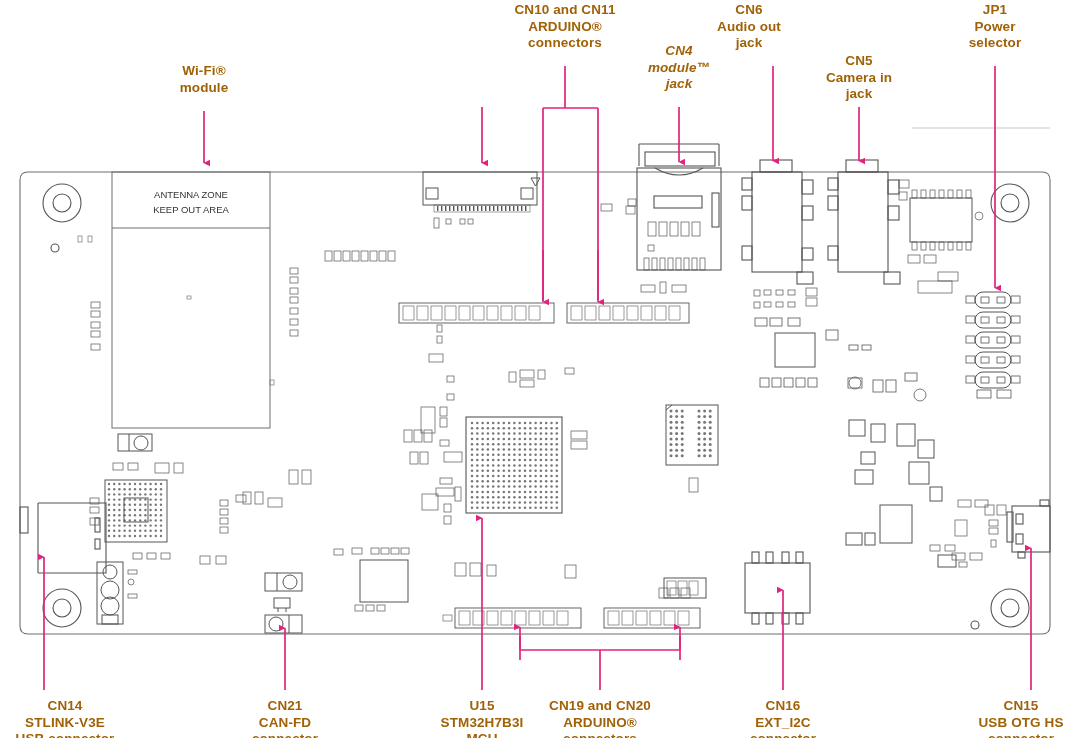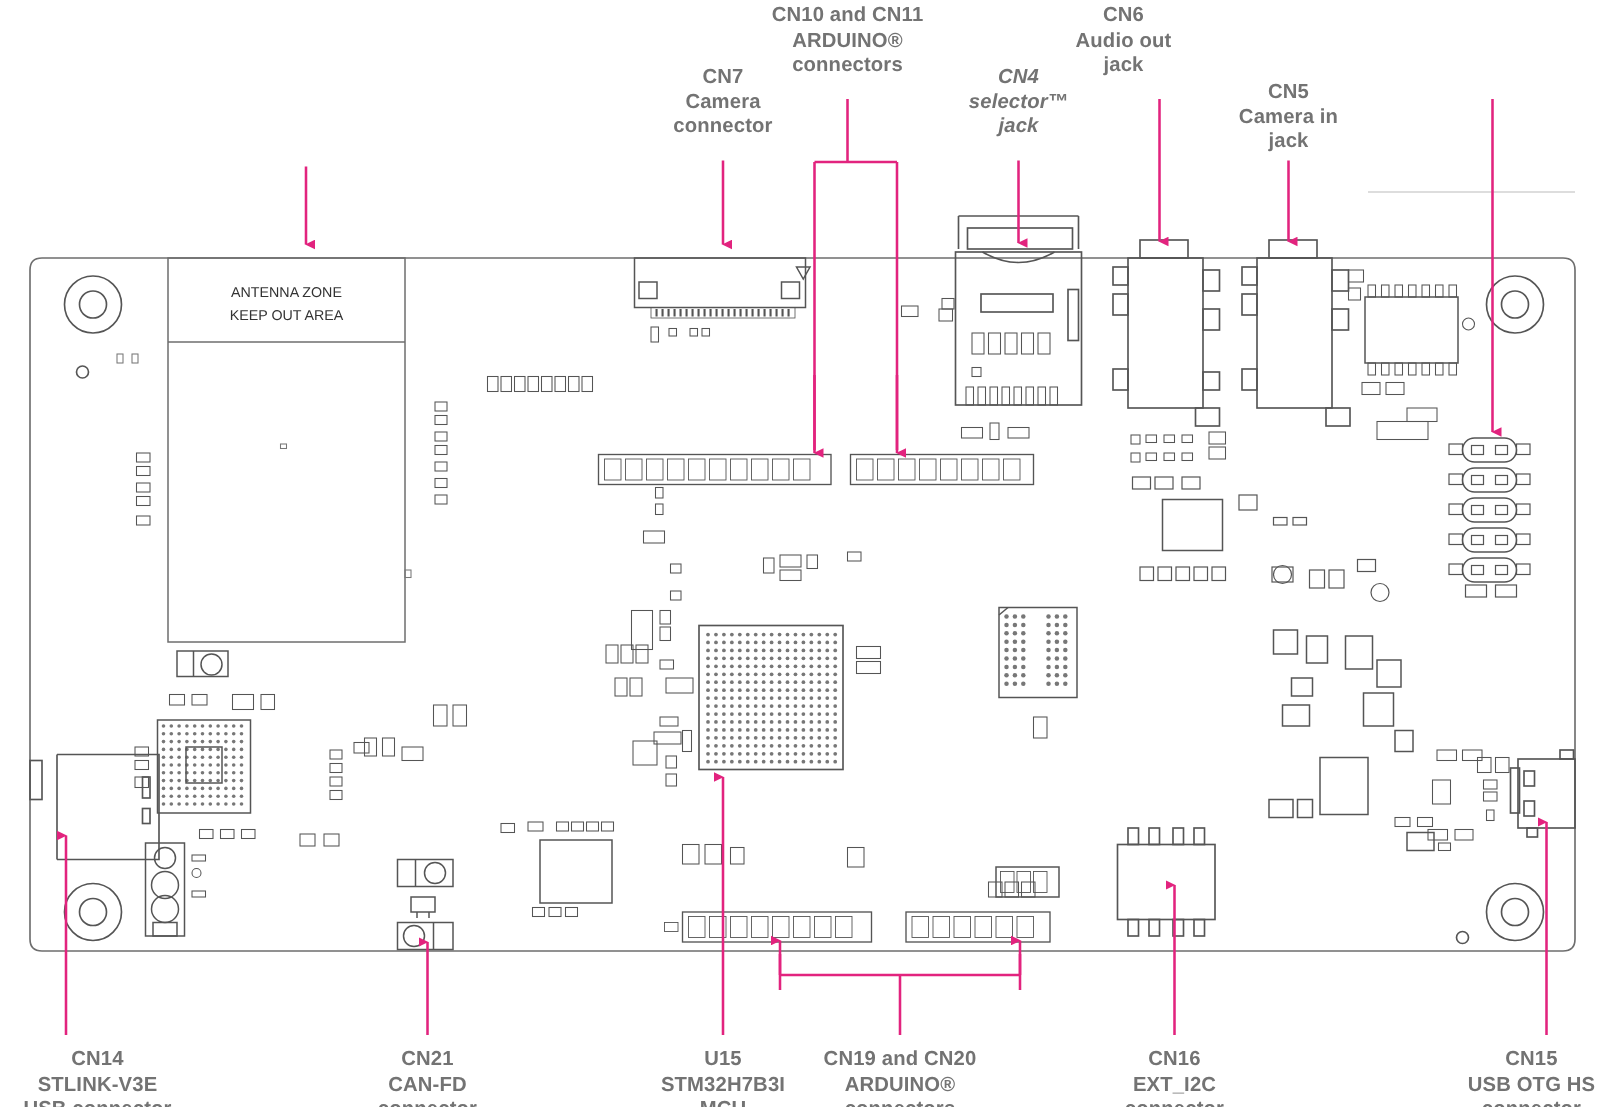--- a/index.html
+++ b/index.html
@@ -6,21 +6,21 @@
   html,body{margin:0;padding:0;background:#ffffff;}
   body{
     font-family:"Liberation Sans", sans-serif;
     width:1080px;height:738px;overflow:hidden;
   }
   #stage{position:relative;width:1080px;height:738px;background:#fff;}
 
   
   .callout{
     position:absolute;
-    color:#737373;
+    color:#a16207;
     font-size:13.5px;
     line-height:16.5px;
     text-align:center;
     font-weight:600;
     letter-spacing:.1px;
     white-space:nowrap;
     user-select:none;
   }
   .callout .ln{display:block;}
 
@@ -1039,51 +1039,55 @@
       <path d="M600,690 L600,650 M520,650 L680,650 M520,650 L520,636 M680,650 L680,636"></path>
       <line x1="520" y1="660" x2="520" y2="627" marker-end="url(#ahead-up)"></line>
       <line x1="680" y1="660" x2="680" y2="627" marker-end="url(#ahead-up)"></line>
 
       <line x1="783" y1="690" x2="783" y2="590" marker-end="url(#ahead-up)"></line>
 
       <line x1="1031" y1="690" x2="1031" y2="548" marker-end="url(#ahead-up)"></line>
     </g>
   </svg>
 
-
-  <div class="callout" style="left:422px;top:43px;width:120px;">
-    <span class="ln">CN7</span>
-    <span class="ln">Camera</span>
-    <span class="ln">connector</span>
+  <div class="callout" style="left:150px;top:63px;width:108px;">
+    <span class="ln">Wi-Fi®</span>
+    <span class="ln">module</span>
   </div>
+
 
   <div class="callout" style="left:490px;top:2px;width:150px;">
     <span class="ln">CN10 and CN11</span>
     <span class="ln">ARDUINO®</span>
     <span class="ln">connectors</span>
   </div>
 
   <div class="callout" style="left:625px;top:43px;width:108px;font-style:italic;">
     <span class="ln">CN4</span>
-    <span class="ln">selector™</span>
+    <span class="ln">module™</span>
     <span class="ln">jack</span>
   </div>
 
   <div class="callout" style="left:695px;top:2px;width:108px;">
     <span class="ln">CN6</span>
     <span class="ln">Audio out</span>
     <span class="ln">jack</span>
   </div>
 
   <div class="callout" style="left:805px;top:53px;width:108px;">
     <span class="ln">CN5</span>
     <span class="ln">Camera in</span>
     <span class="ln">jack</span>
   </div>
 
+  <div class="callout" style="left:941px;top:2px;width:108px;">
+    <span class="ln">JP1</span>
+    <span class="ln">Power</span>
+    <span class="ln">selector</span>
+  </div>
 
   <div class="callout" style="left:0px;top:698px;width:130px;">
     <span class="ln">CN14</span>
     <span class="ln">STLINK-V3E</span>
     <span class="ln">USB connector</span>
   </div>
 
   <div class="callout" style="left:228px;top:698px;width:114px;">
     <span class="ln">CN21</span>
     <span class="ln">CAN-FD</span>

